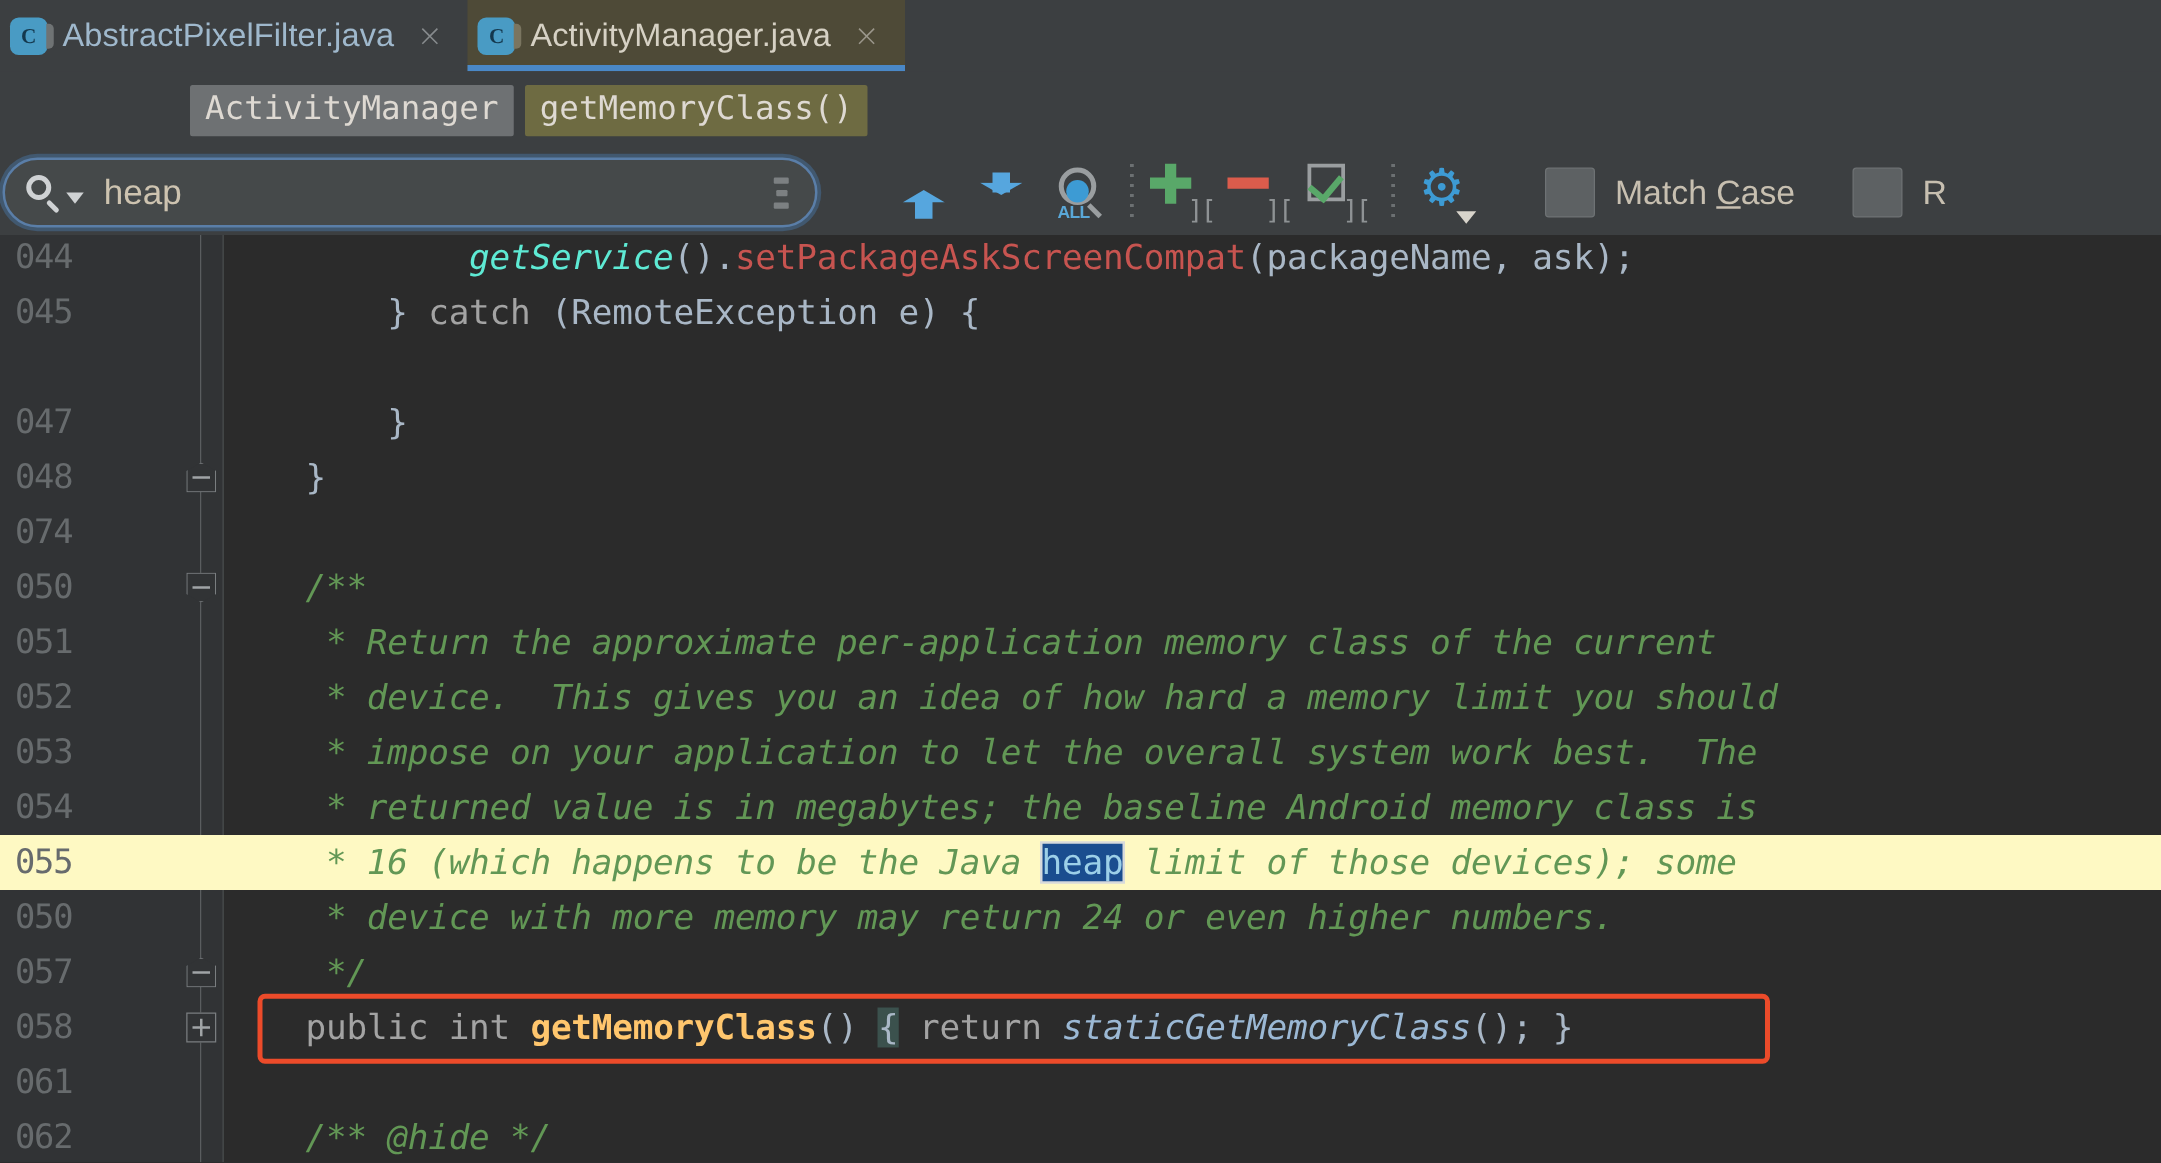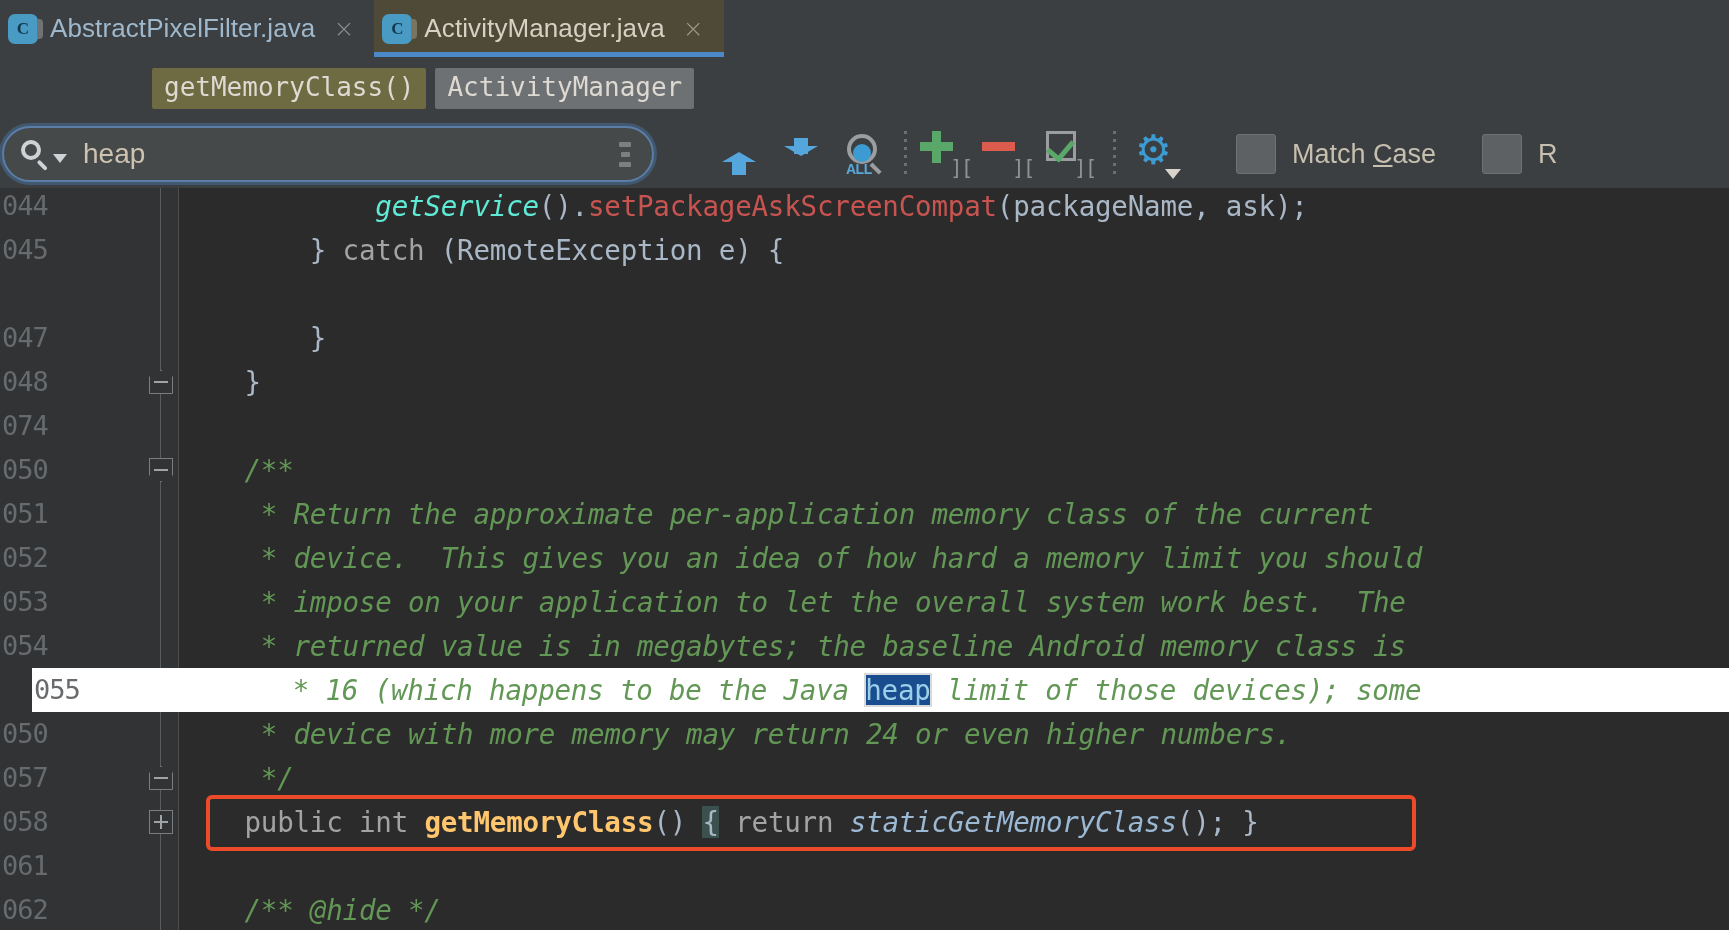--- a/index.html
+++ b/index.html
@@ -371,21 +371,21 @@
   .row {
     position: relative;
     height: 44px;
   }
   .row.hl { background: #323232; }
   .ln {
     position: absolute;
     left: 0; top: 0;
     width: 120px;
     text-align: left;
-    padding-left: 2px;
+    padding-left: 12px;
     box-sizing: border-box;
     font-family: "DejaVu Sans Mono", monospace;
     font-size: 27px;
     line-height: 44px;
     color: #676b6d;
     letter-spacing: -1px;
   }
   .code {
     position: absolute;
     left: 179px; top: 0;
@@ -457,22 +457,22 @@
       <span class="tab-close">×</span>
     </div>
     <div class="tab active">
       <span class="file-icon">C</span>
       <span class="tab-label">ActivityManager.java</span>
       <span class="tab-close">×</span>
     </div>
   </div>
 
   <div class="breadcrumb">
+    <span class="crumb cls">ActivityManager</span>
     <span class="crumb mth">getMemoryClass()</span>
-    <span class="crumb cls">ActivityManager</span>
   </div>
 
   <div class="findbar">
 
     <div class="search-wrap">
       <div class="search-box">
         <span class="mag-icon">
           <span class="ring"></span>
             <span class="handle"></span>
         </span>
@@ -589,21 +589,21 @@
           <span class="code"><span class="t-cmt">     * device.  This gives you an idea of how hard a memory limit you should</span></span>
         </div>
         <div class="row" style="position: absolute; left: 0px; right: 0px; top: 392px; height: 44px;">
           <span class="ln">053</span>
           <span class="code"><span class="t-cmt">     * impose on your application to let the overall system work best.  The</span></span>
         </div>
         <div class="row" style="position: absolute; left: 0px; right: 0px; top: 436px; height: 44px;">
           <span class="ln">054</span>
           <span class="code"><span class="t-cmt">     * returned value is in megabytes; the baseline Android memory class is</span></span>
         </div>
-        <div class="row hl" style="position: absolute; left: 0px; right: 0px; top: 480px; height: 44px; background: #ffffff; margin-left: 32px;">
+        <div class="row hl" style="position: absolute; left: 0px; right: 0px; top: 480px; height: 44px; background: #fef9c3;">
           <span class="ln">055</span>
           <span class="code"><span class="t-cmt">     * 16 (which happens to be the Java </span><span class="t-match">heap</span><span class="t-cmt"> limit of those devices); some</span></span>
         </div>
         <div class="row" style="position: absolute; left: 0px; right: 0px; top: 524px; height: 44px;">
           <span class="ln">050</span>
           <span class="code"><span class="t-cmt">     * device with more memory may return 24 or even higher numbers.</span></span>
         </div>
         <div class="row" style="position: absolute; left: 0px; right: 0px; top: 568px; height: 44px;">
           <span class="ln">057</span>
           <span class="code"><span class="t-cmt">     */</span></span>

